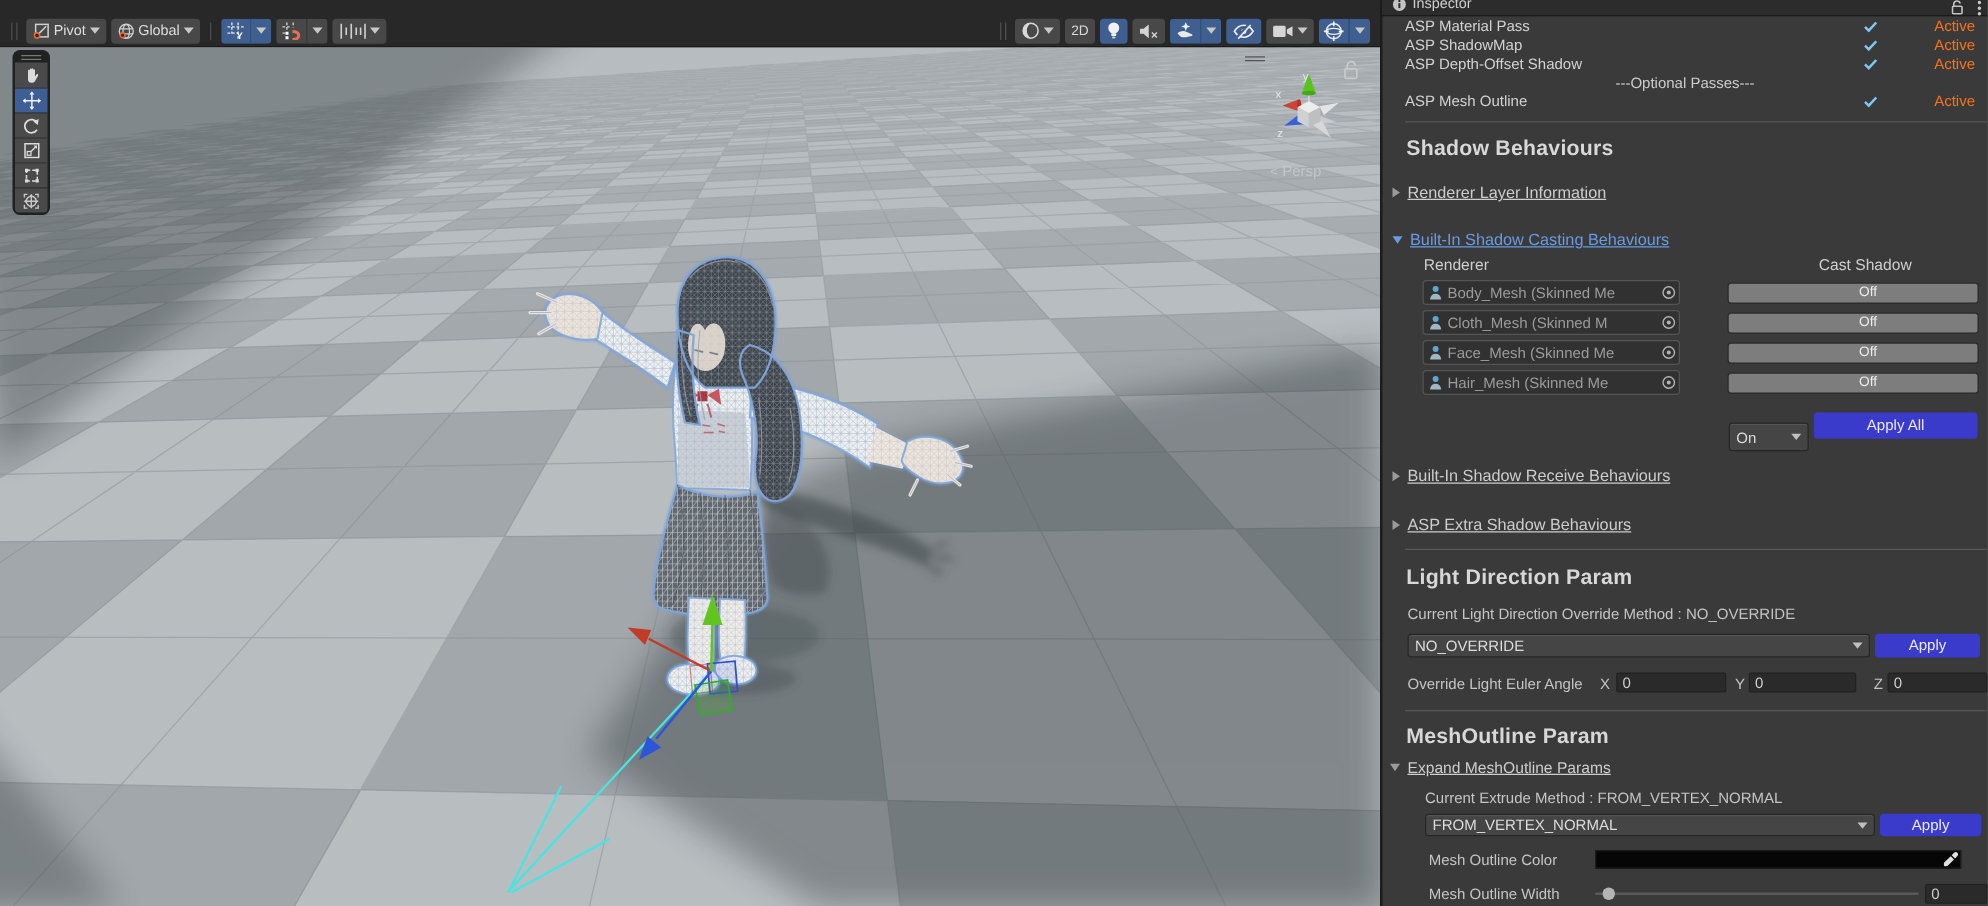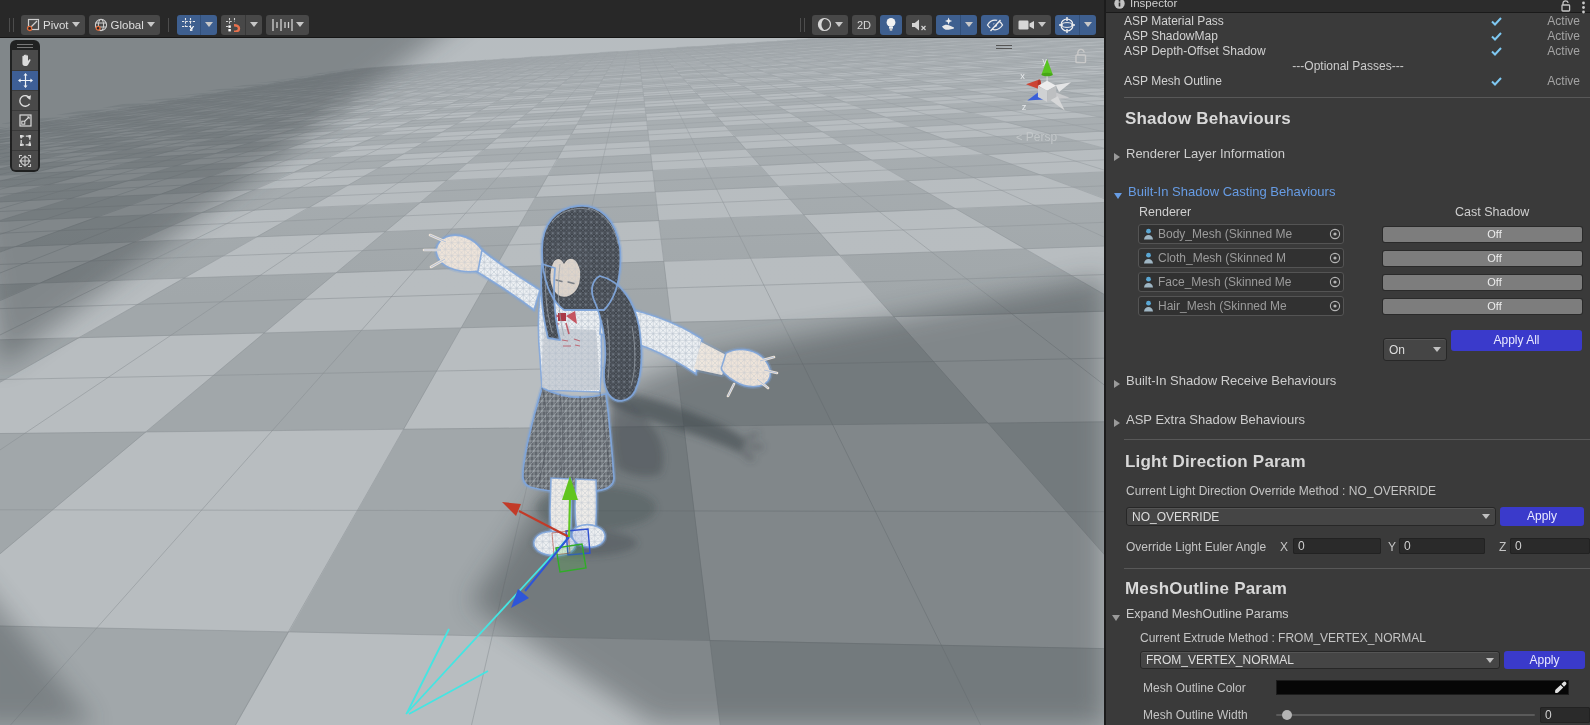--- a/index.html
+++ b/index.html
@@ -53,25 +53,25 @@
 
   
   #inspector { position:absolute; left:1104px; top:0; width:486px; height:725px; background:#3a3a3a; border-left:2px solid #1c1c1c; }
   #insp-header { position:absolute; left:0; top:0; width:100%; height:13px; background:#2c2c2c; border-bottom:1px solid #1a1a1a; }
   #insp-title { position:absolute; left:8px; top:-3px; display:flex; gap:5px; align-items:center; font-size:11.5px; color:#cfcfcf; }
   #insp-lock { position:absolute; right:18px; top:0px; }
   #insp-kebab { position:absolute; right:5px; top:0; }
 
   .pass-row { position:absolute; left:18px; width:462px; height:15px; font-size:12px; color:#d2d2d2; }
   .pass-row .status { position:absolute; right:6px; top:0; display:flex; gap:3px; align-items:center; }
-  .pass-row .act { color:#a3a3a3; font-size:12px;margin-left:42px; }
+  .pass-row .act { color:#f97316; font-size:12px;margin-left:42px; }
   .pass-center { position:absolute; left:0; width:100%; text-align:center; font-size:12px; color:#cccccc; }
   .hsep { position:absolute; left:18px; width:466px; height:1px; background:#585858; }
   .h1 { position:absolute; left:19px; font-size:17px; font-weight:bold; color:#d8d8d8; letter-spacing:0.2px; }
-  .foldout { position:absolute; left:8px; display:flex; align-items:flex-end; gap:6px; font-size:13px; color:#cdcdcd; }
+  .foldout { position:absolute; left:8px; display:flex; align-items:center; gap:6px; font-size:13px; color:#cdcdcd;text-decoration:underline; }
   .foldout.blue { color:#679ce4; }
   .tri-r { width:0; height:0; border-top:4px solid transparent; border-bottom:4px solid transparent; border-left:6px solid #9a9a9a; }
   .tri-d { width:0; height:0; border-left:4px solid transparent; border-right:4px solid transparent; border-top:6px solid #9a9a9a; }
   .tri-d.blue { border-top-color:#679ce4; }
   .col-label { position:absolute; font-size:12.5px; color:#cfcfcf; }
   .obj-field { position:absolute; left:32px; width:206px; height:20px; background:#313131; border:1px solid #545454;
      border-radius:3px; display:flex; align-items:center; padding:0 2px 0 3px; overflow:hidden; }
   .obj-field .lbl { flex:1 1 auto; font-size:12px; color:#9b9b9b; white-space:nowrap; overflow:hidden; }
   .obj-field .picker { flex:0 0 auto; }
   .off-btn { position:absolute; left:277px; width:199px; height:15px; background:#7d7d7d; border-radius:2px;

